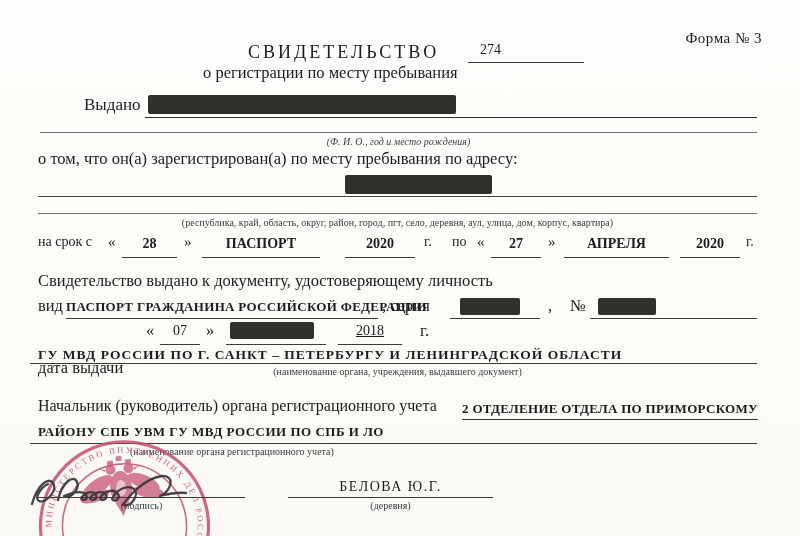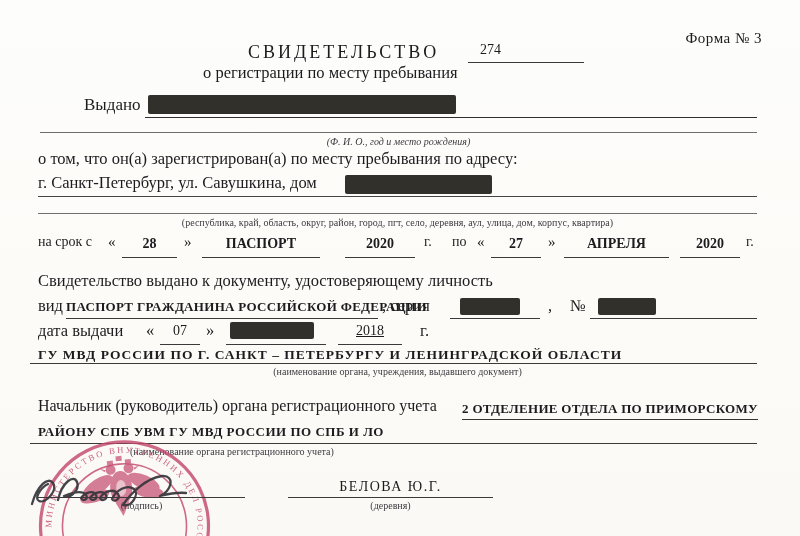--- a/index.html
+++ b/index.html
@@ -66,21 +66,20 @@
   <div class="abs issued-lbl">Выдано</div>
   <div class="abs issued-field">
     <div class="redact" style="left:3px;top:2px;width:308px;height:19px;"></div>
   </div>
   <div class="abs rule fio-rule"></div>
   <div class="abs caption fio-cap">(Ф. И. О., год и место рождения)</div>
 
   <div class="abs lbl statement">о том, что он(а) зарегистрирован(а) по месту пребывания по адресу:</div>
 
   <div class="abs addr-row">
-    <span class="addr-text">г. Санкт-Петербург, ул. Савушкина, дом</span>
     <div class="redact" style="left:307px;top:2px;width:147px;height:19px;"></div>
   </div>
   <div class="abs rule addr-rule2"></div>
   <div class="abs caption addr-cap">(республика, край, область, округ, район, город, пгт, село, деревня, аул, улица, дом, корпус, квартира)</div>
 
   <div class="abs prow" style="left:38px;">на срок с</div>
   <div class="abs prow q" style="left:108px;">«</div>
   <div class="pfield" style="left:122px;width:55px;">28</div>
   <div class="abs prow q" style="left:184px;">»</div>
   <div class="pfield" style="left:202px;width:118px;">ПАСПОРТ</div>
@@ -103,21 +102,21 @@
   <div class="abs vrow-lbl" style="left:382px;">, серия</div>
   <div class="vfield" style="left:450px;width:90px;">
     <div class="redact" style="left:10px;top:2px;width:60px;height:17px;"></div>
   </div>
   <div class="abs vrow-lbl" style="left:548px;">,</div>
   <div class="abs vrow-lbl" style="left:570px;">№</div>
   <div class="vfield" style="left:590px;width:167px;">
     <div class="redact" style="left:8px;top:2px;width:58px;height:17px;"></div>
   </div>
 
-  <div class="abs drow-lbl" style="left:38px;">дата выдачи</div>
+  <div class="abs drow-lbl" style="left:38px;margin-top:37px;">дата выдачи</div>
   <div class="abs drow-lbl q" style="left:146px;">«</div>
   <div class="dfield" style="left:160px;width:40px;font-weight:normal;">07</div>
   <div class="abs drow-lbl q" style="left:206px;">»</div>
   <div class="dfield" style="left:226px;width:100px;">
     <div class="redact" style="left:4px;top:1px;width:84px;height:17px;"></div>
   </div>
   <div class="dfield" style="left:338px;width:64px;font-weight:normal;text-decoration:underline;">2018</div>
   <div class="abs drow-lbl" style="left:420px;">г.</div>
 
   <div class="abs authority">ГУ  МВД  РОССИИ  ПО  Г. САНКТ – ПЕТЕРБУРГУ  И  ЛЕНИНГРАДСКОЙ ОБЛАСТИ</div>

